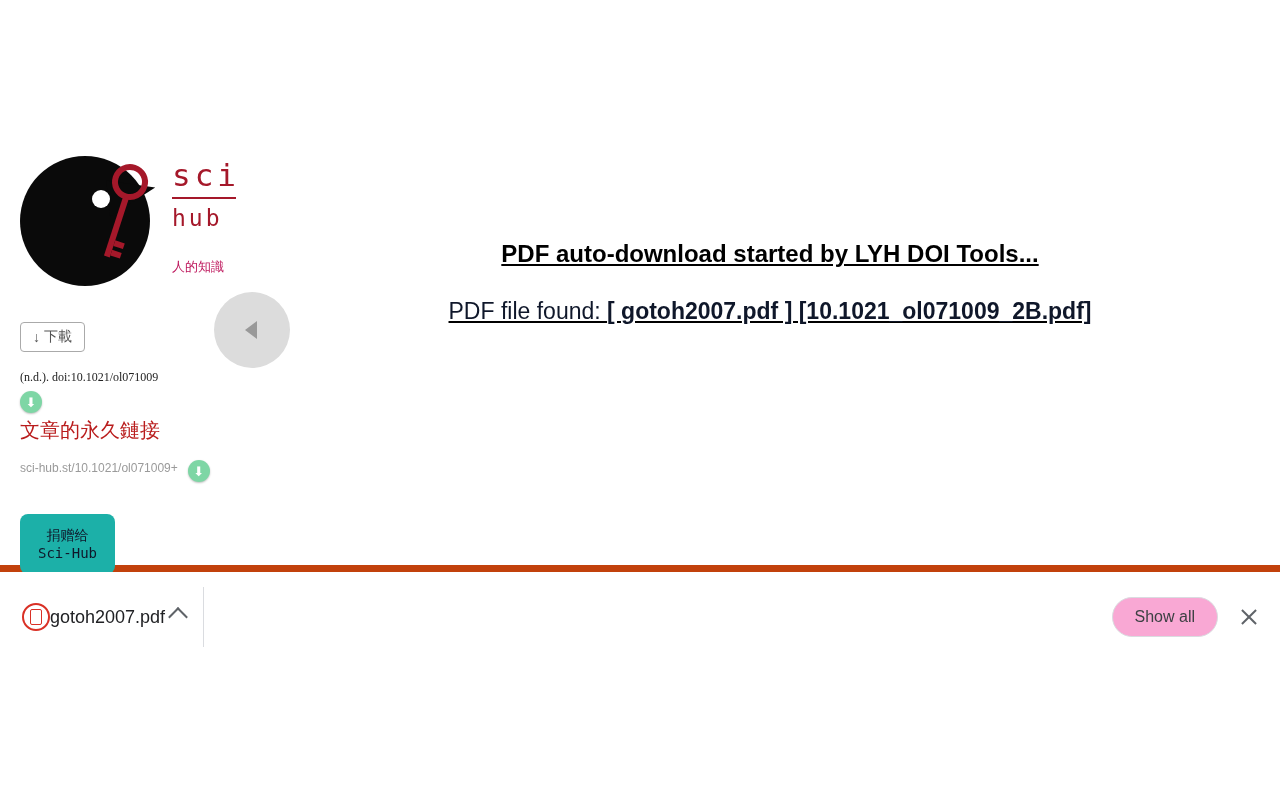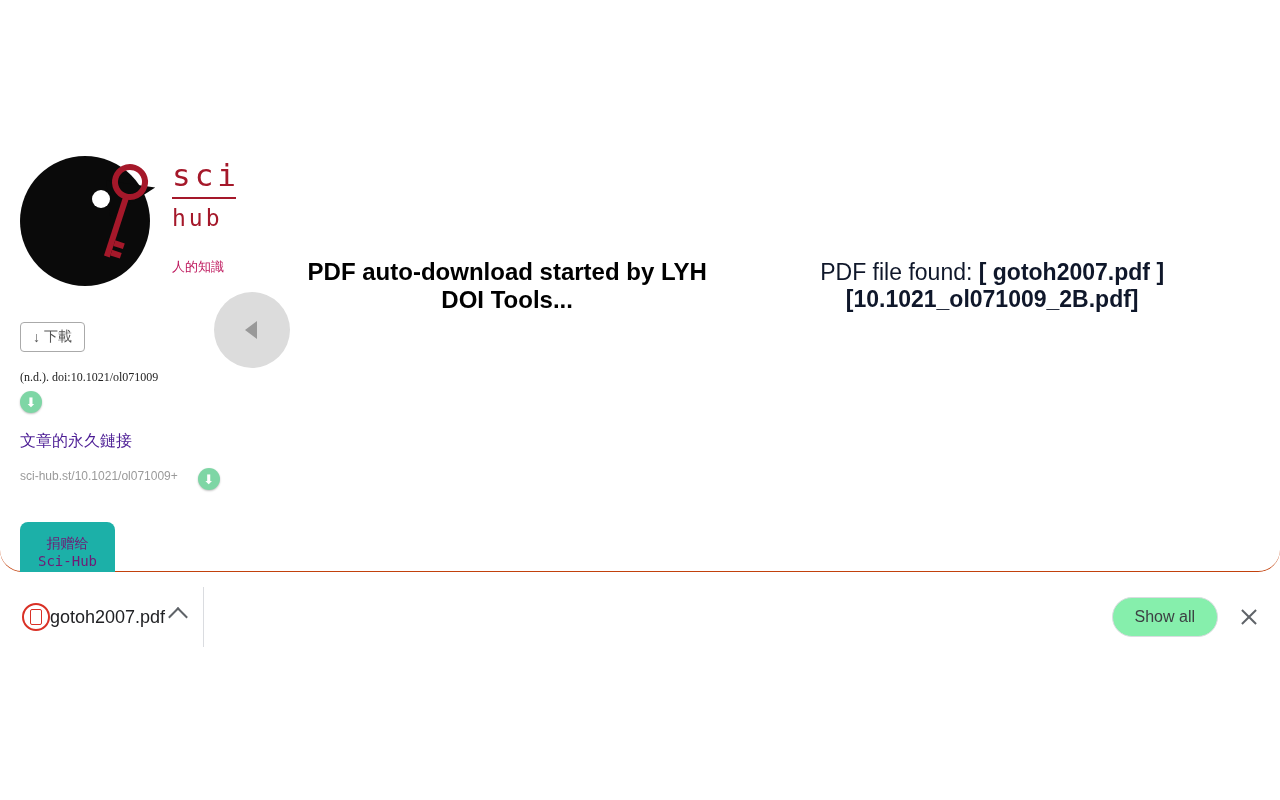--- a/index.html
+++ b/index.html
@@ -7,22 +7,21 @@
       font-family: "Segoe UI", Arial, sans-serif;
       background: #fff;
       width: 1280px;
       height: 800px;
       overflow: hidden;
       position: relative;
     }
     .page-wrap {
       display: flex;
       height: 572px;
-      border-bottom: 1px solid #c2410c;
-      border-radius: 22px;
+      border-bottom: 7px solid #c2410c;
     }
     .sidebar {
       width: 260px;
       padding: 156px 20px 20px 20px;
       position: relative;
       flex-shrink: 0;
     }
     .logo-block {
       display: flex;
       align-items: flex-start;
@@ -128,38 +127,38 @@
       border-radius: 50%;
       background: #7ed6a5;
       box-shadow: 0 1px 2px rgba(0,0,0,.25);
       align-items: center; justify-content: center;
       color: #fff;
       font-size: 13px;
       vertical-align: middle;
       margin-top: 6px;
     }
     .perm-label {
-      margin-top: 18px;
-      color: #4c1d95;
-      font-size: 16px;
+      margin-top: 4px;
+      color: #b91c1c;
+      font-size: 20px;
     }
     .perm-link-row {
       margin-top: 10px;
       display: flex;
       align-items: center;
-      gap: 20px;
+      gap: 10px;
     }
     .perm-link {
       color: #9a9a9a;
       font-size: 12px;
     }
     .donate-btn {
       margin-top: 32px;
       background: #1cb0a8;
-      color: #701a75;
+      color: #0f172a;
       border: none;
       border-radius: 8px;
       padding: 12px 18px;
       font-family: "Consolas", monospace;
       font-size: 14px;
       line-height: 1.3;
       text-align: center;
       cursor: pointer;
     }
     .collapse-btn {
@@ -176,25 +175,26 @@
       content: "";
       width: 0; height: 0;
       border-right: 12px solid #999;
       border-top: 9px solid transparent;
       border-bottom: 9px solid transparent;
       margin-right: 2px;
     }
     .main-area {
       flex: 1;
       display: flex;
-      flex-direction: row;
+      flex-direction: column;
       align-items: center;
       justify-content: center;
       gap: 30px;
       padding: 0 40px;
+      text-decoration: underline;
     }
     .msg1 {
       font-size: 24px;
       font-weight: 700;
       color: #000;
       text-align: center;
     }
     .msg2 {
       font-size: 23px;
       color: #0f172a;
@@ -243,21 +243,21 @@
       width: 14px; height: 14px;
       border-right: 2px solid #5f6368;
       border-bottom: 2px solid #5f6368;
       transform: rotate(-135deg);
       cursor: pointer;
       margin-left: 6px;
     }
     .dlbar-spacer { flex: 1; }
     .showall-btn {
       border: 1px solid #dadce0;
-      background: #86efac;
+      background: #f9a8d4;
       border-radius: 22px;
       padding: 10px 22px;
       font-size: 16px;
       color: #3c4043;
       cursor: pointer;
     }
     .close-x {
       margin-left: 22px;
       width: 18px; height: 18px;
       position: relative;

